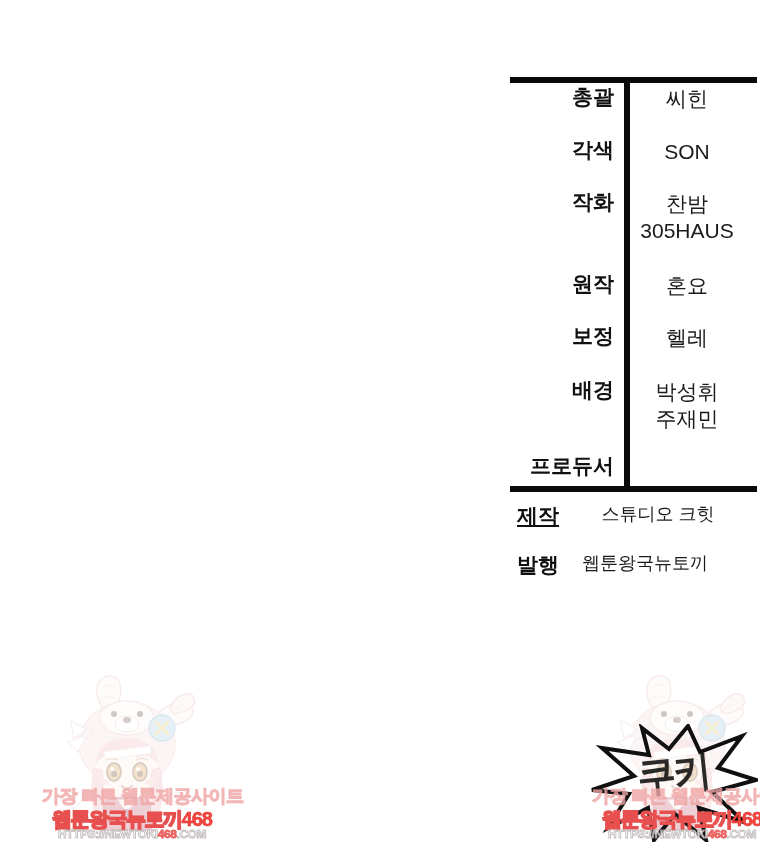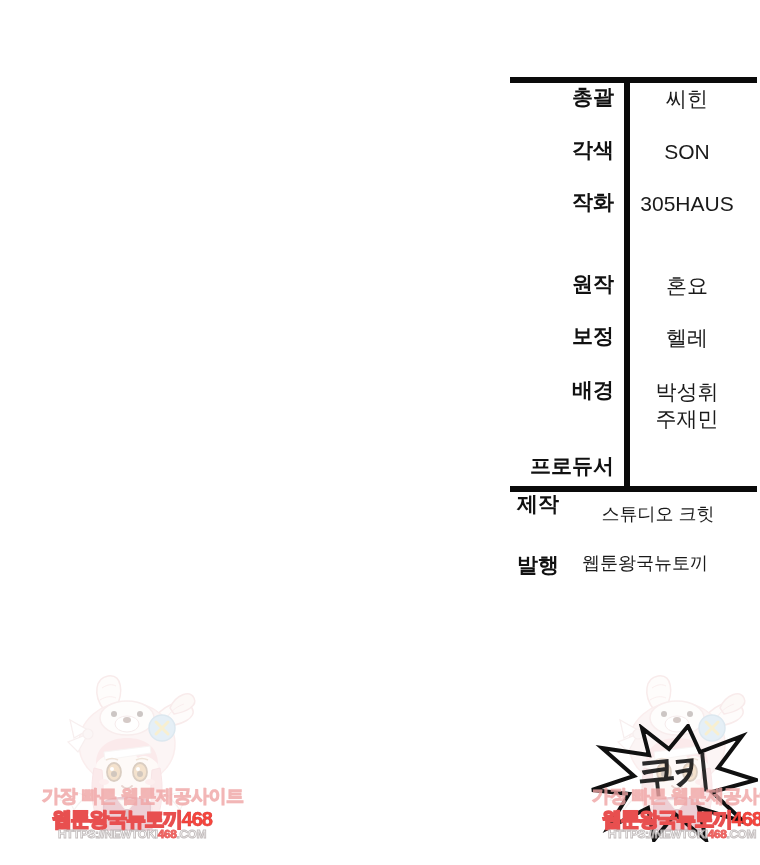--- a/index.html
+++ b/index.html
@@ -25,21 +25,21 @@
   .r0{top:8px;} .r1{top:61px;} .r2{top:113px;} .r3{top:195px;}
   .r4{top:247px;} .r5{top:301px;} .r6{top:377px;text-align:right;}
   
   .footer-role{
     position:absolute;font-weight:bold;font-size:21px;color:#111;white-space:nowrap;
   }
   .footer-value{
     position:absolute;font-size:18px;color:#1a1a1a;white-space:nowrap;
     width:200px;text-align:center;
   }
-  .f0l{left:517px;top:490px;} .f0v{left:558px;top:502px;}
+  .f0l{left:517px;top:502px;text-decoration:underline;} .f0v{left:558px;top:502px;}
   .f1l{left:517px;top:551px;} .f1v{left:545px;top:551px;}
   
   .wm-block{position:absolute;top:672px;width:160px;height:190px;}
   .wm-left{left:52px;} .wm-right{left:602px;}
   .wm-character{position:absolute;left:0;top:0;opacity:0.28;}
   .wm-text{
     position:absolute;left:-10px;top:115px;width:180px;text-align:center;
     font-weight:bold;line-height:1.0;
   }
   .wm-line1{
@@ -74,20 +74,21 @@
   <div class="rule rule-bottom"></div>
 
   <div class="credit-role r0">총괄</div>
   <div class="credit-person r0">씨힌</div>
 
   <div class="credit-role r1">각색</div>
   <div class="credit-person r1">SON</div>
 
   <div class="credit-role r2">작화</div>
   <div class="credit-person r2">
+    <div>찬밤</div>
     <div>305HAUS</div>
   </div>
 
   <div class="credit-role r3">원작</div>
   <div class="credit-person r3">혼요</div>
 
   <div class="credit-role r4">보정</div>
   <div class="credit-person r4">헬레</div>
 
   <div class="credit-role r5">배경</div>

